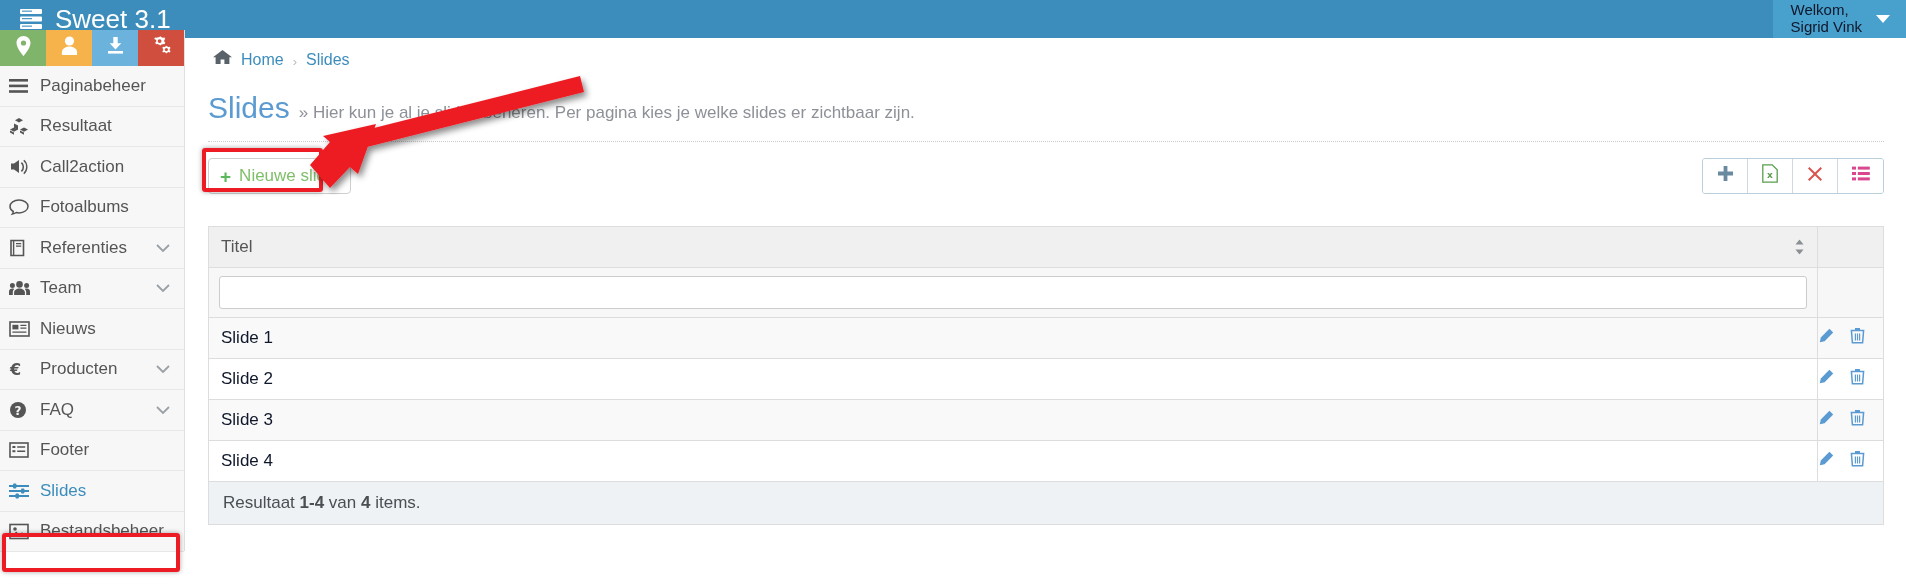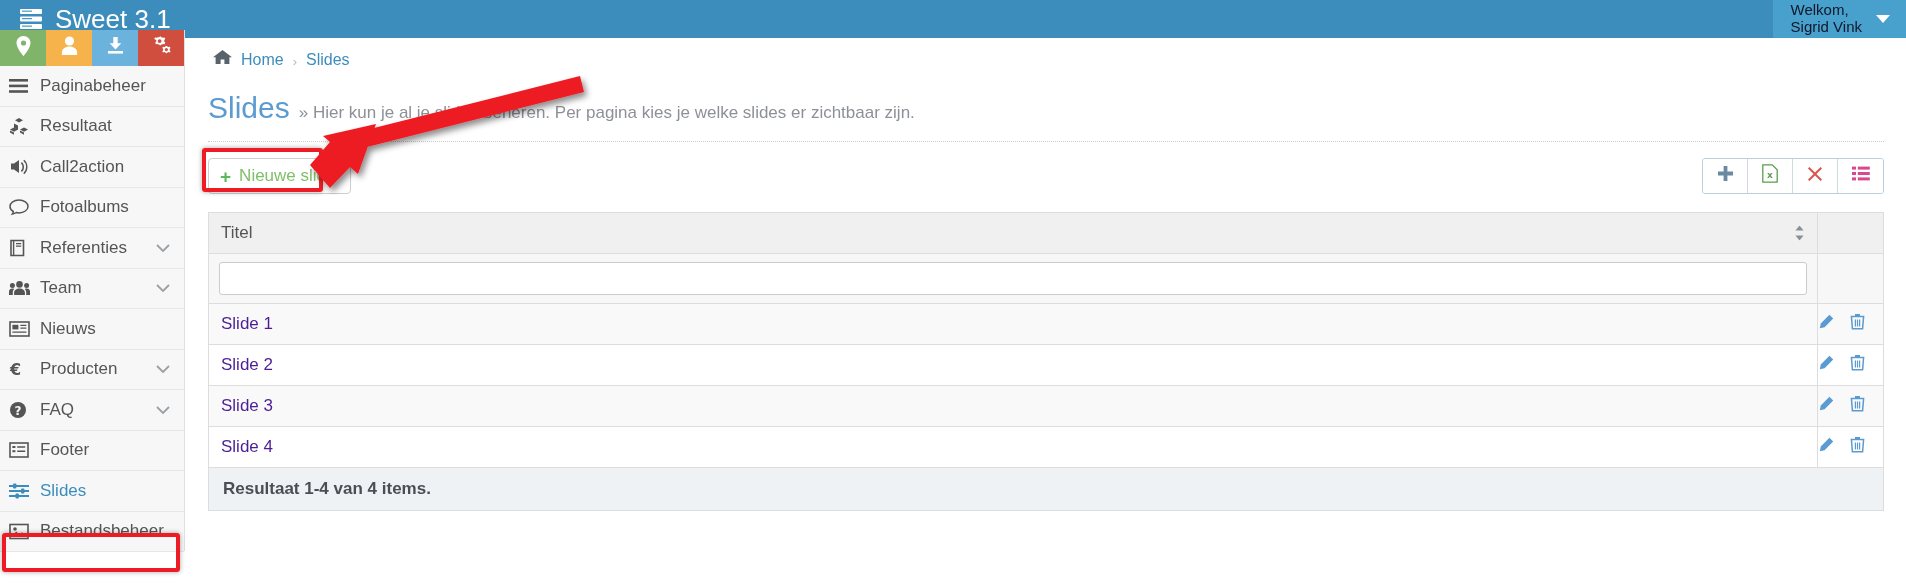--- a/index.html
+++ b/index.html
@@ -98,39 +98,39 @@
   }
 
   .tool-group{ display:flex; border:1px solid #b9cfdd; border-radius:3px; overflow:hidden; background:#fff; }
   .tool-btn{
     width:45px; height:34px; display:flex; align-items:center; justify-content:center;
     border-right:1px solid #cfd9df; background:#fff; cursor:pointer;
   }
   .tool-btn:last-child{ border-right:none; }
 
   
-  table.grid{ width:100%; border-collapse:collapse; margin-top:18px; font-size:17px; table-layout:fixed; }
+  table.grid{ width:100%; border-collapse:collapse; margin-top:32px; font-size:17px; table-layout:fixed; }
   table.grid th{
     background:#f0f0f0; border:1px solid #ddd; text-align:left;
     padding:10px 12px; font-weight:normal; color:#555; height:36px;
   }
   .th-title{ position:relative; }
   .sort-ind{ position:absolute; right:12px; top:50%; transform:translateY(-50%); line-height:.55; font-size:11px; color:#8a8f94; display:flex; flex-direction:column; }
   th.th-actions{ width:66px; }
   .filter-row td{ background:#f7f7f7; border:1px solid #ddd; padding:8px 10px; }
   .filter-input{
     width:100%; height:33px; border:1px solid #ccc; border-radius:3px;
     padding:4px 8px; font-size:16px; font-family:"Liberation Sans", sans-serif; color:#555;
   }
-  tbody tr.data-row td{ border:1px solid #ddd; padding:9px 12px; color:#4c1d95; height:36px; }
+  tbody tr.data-row td{ border:1px solid #ddd; padding:9px 12px; color:#0f172a; height:36px; }
   tbody tr.data-row.odd td{ background:#f9f9f9; }
   tbody tr.data-row.even td{ background:#fff; }
   td.actions{ text-align:left; white-space:nowrap; padding-left:0 !important; }
   .act-ico{ color:#5b9bd1; cursor:pointer; margin-right:11px; display:inline-block; vertical-align:middle; }
-  .summary-row td{ background:#eef2f5; border:1px solid #ddd; padding:11px 14px; color:#4a4f54;font-weight:bold; }
+  .summary-row td{ background:#eef2f5; border:1px solid #ddd; padding:11px 14px; color:#4a4f54; }
 
   
   .arrow-anno{ position:absolute; left:180px; top:70px; pointer-events:none; }
 </style>
 </head>
 <body>
 
 <div class="topbar">
   <div class="brand">
     <span class="brand-icon">

